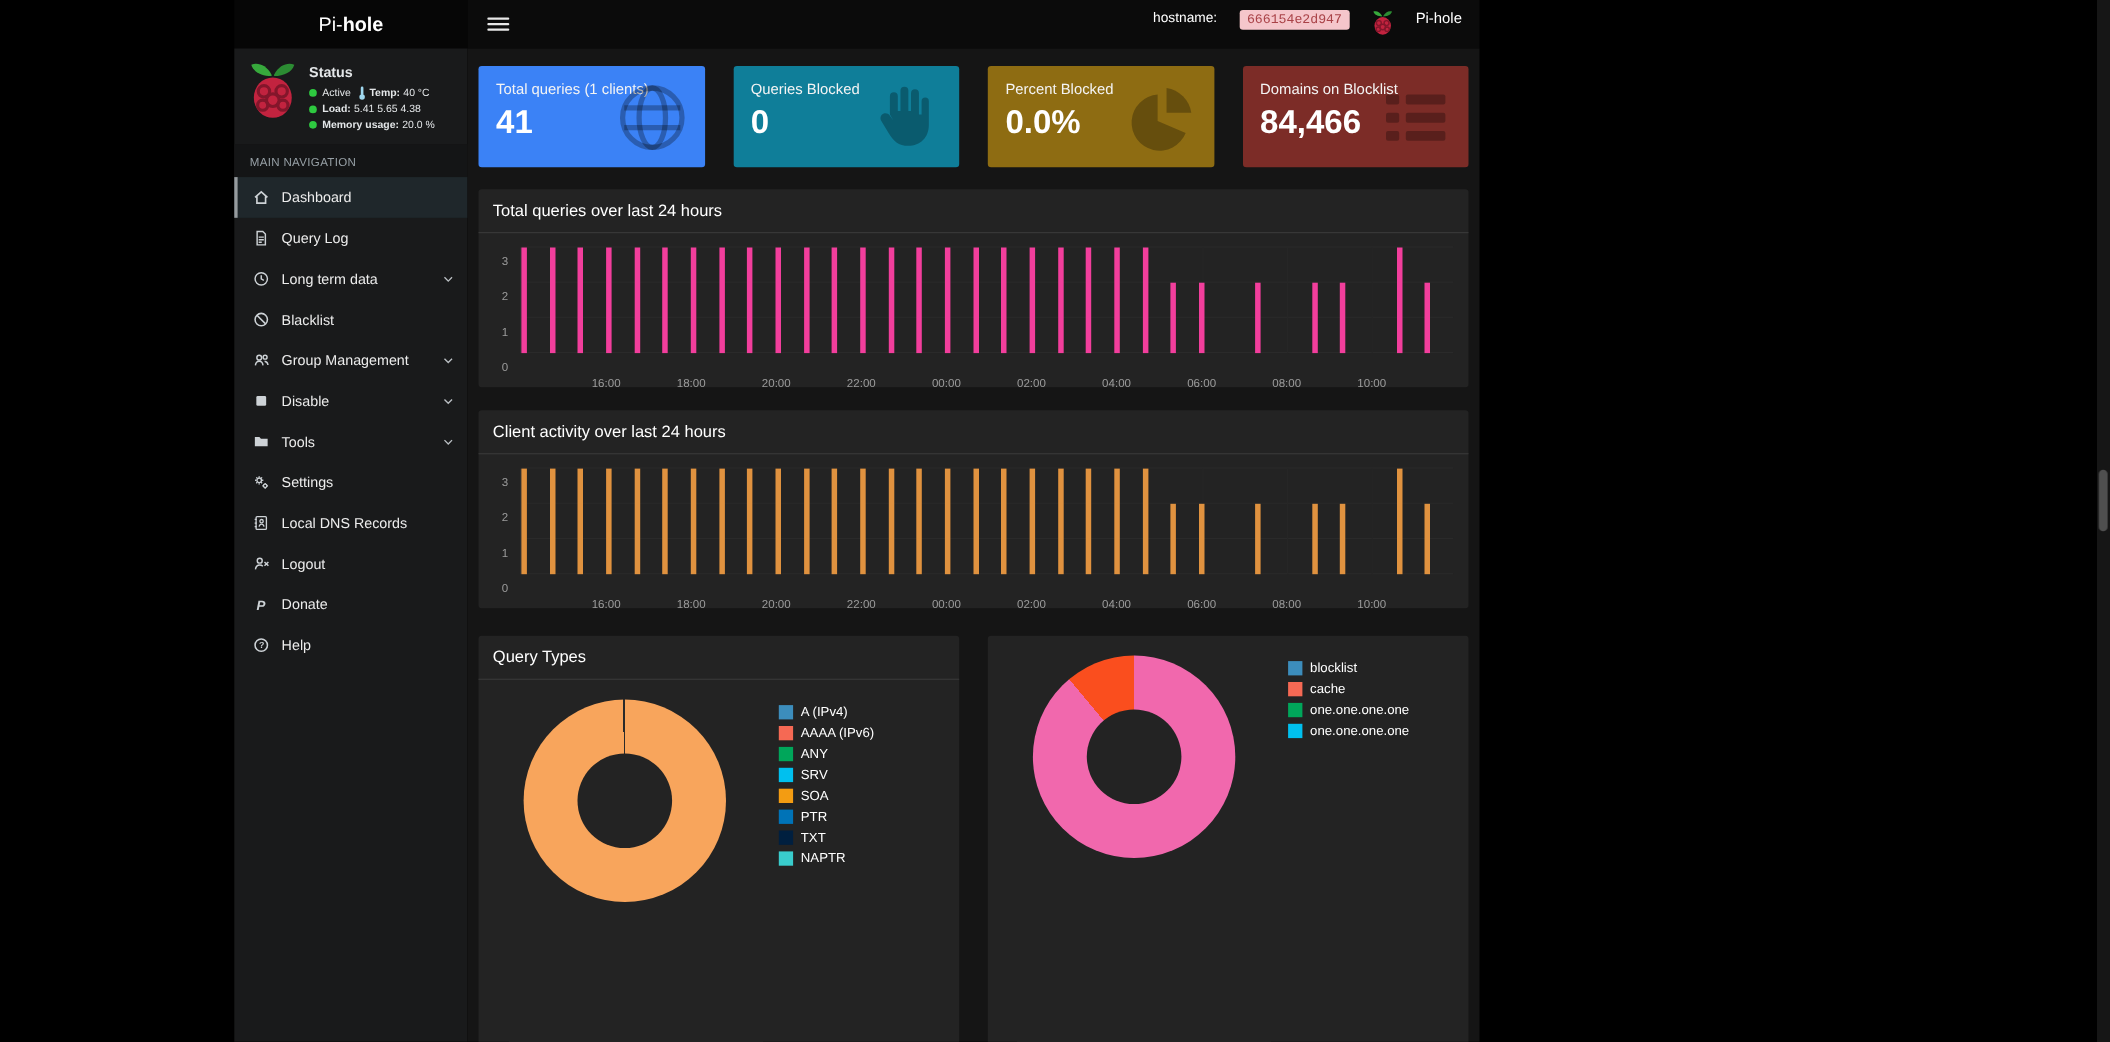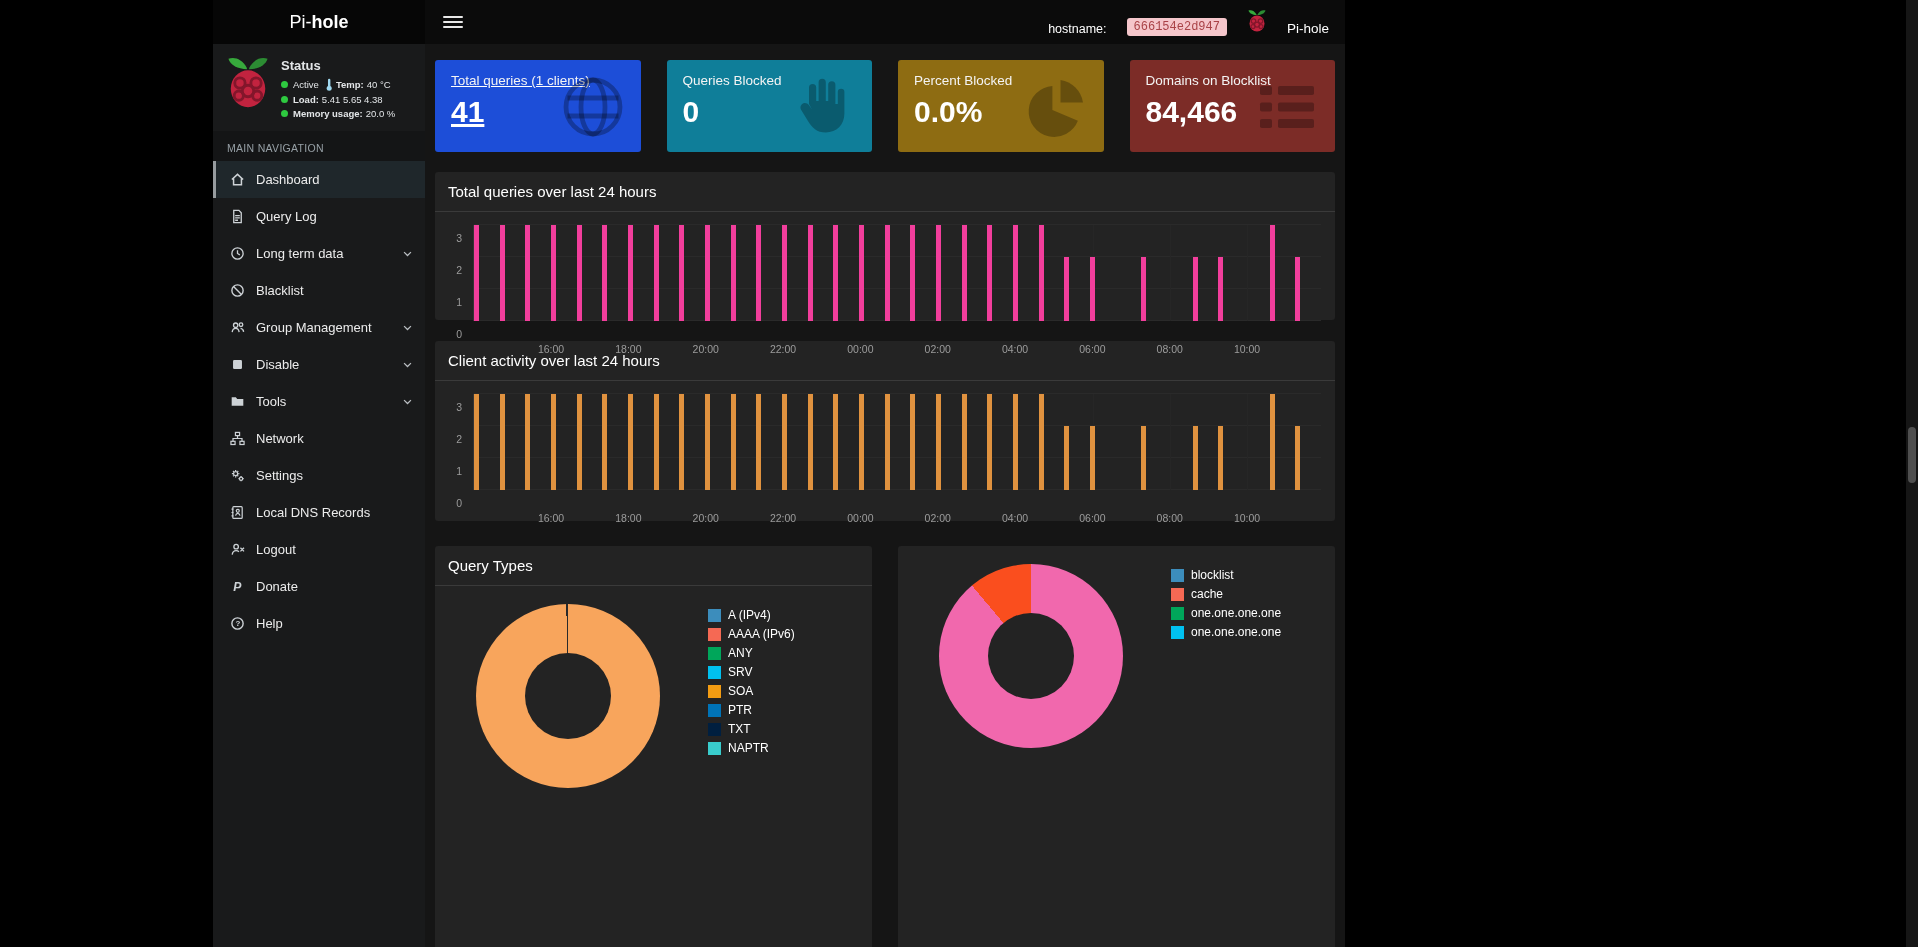--- a/index.html
+++ b/index.html
@@ -6,21 +6,21 @@
   html,body{width:1918px;height:947px;background:#000;font-family:"Liberation Sans","DejaVu Sans",sans-serif;color:#fff;overflow:hidden}
   .app{position:absolute;left:213px;top:0;width:1132px;height:947px}
 
   
   .topbar{display:flex;height:44px}
   .brand{width:212px;background:#060606;display:flex;align-items:center;justify-content:center;font-size:18px;cursor:pointer}
   .brand b{font-weight:700}
   .nav{flex:1;background:#0b0b0b;display:flex;align-items:center;padding:0 16px}
   .burger{width:20px;cursor:pointer;display:flex;flex-direction:column;gap:3px;margin-left:2px}
   .burger span{height:2px;background:#e8e8e8;border-radius:1px}
-  .nav-right{margin-left:auto;display:flex;align-items:flex-end;gap:20px;font-size:12.5px}
+  .nav-right{margin-left:auto;display:flex;align-items:flex-start;gap:20px;font-size:12.5px}
   .host-badge{background:#f5c6cb;color:#a94247;font-family:"Liberation Mono","DejaVu Sans Mono",monospace;font-size:12px;padding:2px 7px;border-radius:3px}
   .nav-brand{font-size:13.5px}
 
   
   .sidebar{position:absolute;left:0;top:44px;width:212px;bottom:0;background:#191a1b}
   .status-panel{display:flex;gap:10px;padding:11px 12px 9px}
   .status-info{font-size:9.5px;color:#e3e6e8}
   .status-title{font-size:13px;font-weight:700;margin:3px 0 5px}
   .srow{display:flex;align-items:center;gap:3px;margin-bottom:3px;white-space:nowrap}
   .dot{width:7px;height:7px;border-radius:50%;background:#2ec940;display:inline-block;margin-right:2px;flex-shrink:0}
@@ -33,21 +33,21 @@
 
   
   .main{position:absolute;left:212px;top:44px;right:0;bottom:0;background:#151515;overflow:hidden;padding-top:16px}
   .cards{display:flex;gap:26px;margin:0 10px}
   .card{flex:1;position:relative;border-radius:3px;padding:13px 16px;height:92px;overflow:hidden}
   .card .clabel{font-size:13.5px;color:#f4f4f4}
   .card .cvalue{font-size:30px;font-weight:700;margin-top:7px}
   .card .cicon{position:absolute;right:12px;top:11px;width:72px;height:72px}
 
   .panel{background:#232323;border-radius:3px;margin:0 10px}
-  .p1{margin-top:20px;height:148px}
+  .p1{margin-top:20px;height:180px}
   .p2{margin-top:21px;height:180px}
   .panel-h{padding:11px 13px;font-size:15px;border-bottom:1px solid #3a3a3a}
   .panel-b{padding:13px 14px 8px}
 
   
   .barchart{position:relative;padding-left:24px}
   .plot{position:relative;height:96px;border-left:1px solid #343434}
   .gl-h{position:absolute;left:0;right:0;height:1px;background:#2a2a2a}
   .gl-v{position:absolute;top:0;bottom:0;width:1px;background:#262626}
   .bar{position:absolute;bottom:0;width:5px}
@@ -231,31 +231,20 @@
         <span>Tools</span>
         <span class="chev">
             <svg width="11" height="11" viewBox="0 0 16 16" fill="none" stroke="#b9bec2" stroke-width="1.8">
               <path d="M3 6l5 5 5-5"></path>
             </svg>
           </span>
       </li>
       <li>
         <span class="mi">
             <svg width="15" height="15" viewBox="0 0 16 16" fill="none" stroke="currentColor" stroke-width="1.3">
-              <rect x="5.8" y="1.5" width="4.4" height="3.4"></rect>
-              <rect x="1" y="11" width="4.4" height="3.4"></rect>
-              <rect x="10.6" y="11" width="4.4" height="3.4"></rect>
-              <path d="M8 4.9V8M3.2 11V8h9.6v3"></path>
-            </svg>
-          </span>
-        <span>Network</span>
-      </li>
-      <li>
-        <span class="mi">
-            <svg width="15" height="15" viewBox="0 0 16 16" fill="none" stroke="currentColor" stroke-width="1.3">
               <circle cx="6" cy="6" r="2.2"></circle>
               <path d="M6 2v1.2M6 8.8V10M2 6h1.2M8.8 6H10M3.2 3.2l.9.9M7.9 7.9l.9.9M8.8 3.2l-.9.9M4.1 7.9l-.9.9"></path>
               <circle cx="11.8" cy="11.4" r="1.7"></circle>
               <path d="M11.8 8.6v1M11.8 13.2v1M9 11.4h1M13.6 11.4h1"></path>
             </svg>
           </span>
         <span>Settings</span>
       </li>
       <li>
         <span class="mi">
@@ -293,21 +282,21 @@
             </svg>
           </span>
         <span>Help</span>
       </li>
     </ul>
   </div>
 
   <div class="main">
 
     <div class="cards">
-      <div class="card" style="background: #1d4ed8; text-decoration: underline;">
+      <div class="card" style="background: #3b82f6;">
         <div class="clabel">Total queries (1 clients)</div>
         <div class="cvalue">41</div>
         <span class="cicon">
           <svg width="72" height="72" viewBox="0 0 24 24" fill="none" stroke="rgba(0,0,0,0.28)" stroke-width="1.6">
               <circle cx="12" cy="12" r="9"></circle>
               <ellipse cx="12" cy="12" rx="4" ry="9"></ellipse>
               <path d="M3.5 9h17M3.5 15h17"></path>
             </svg>
         </span>
       </div>

